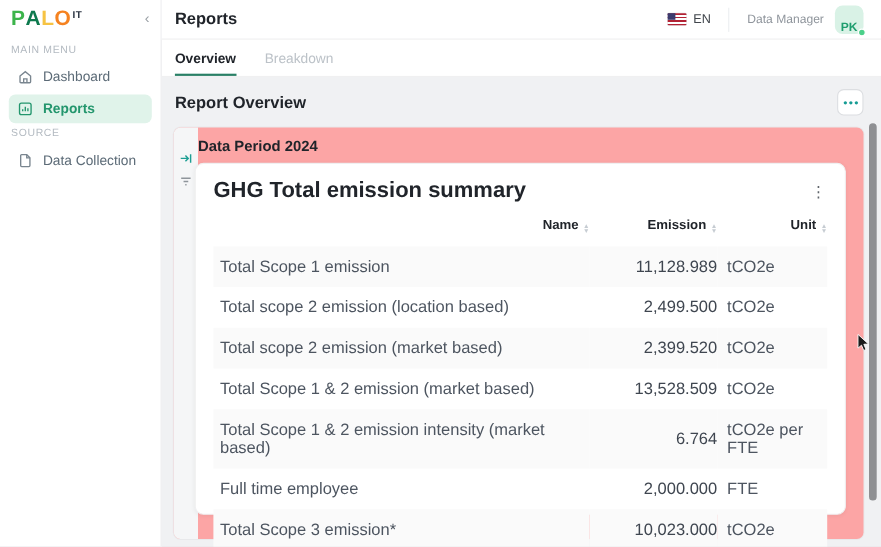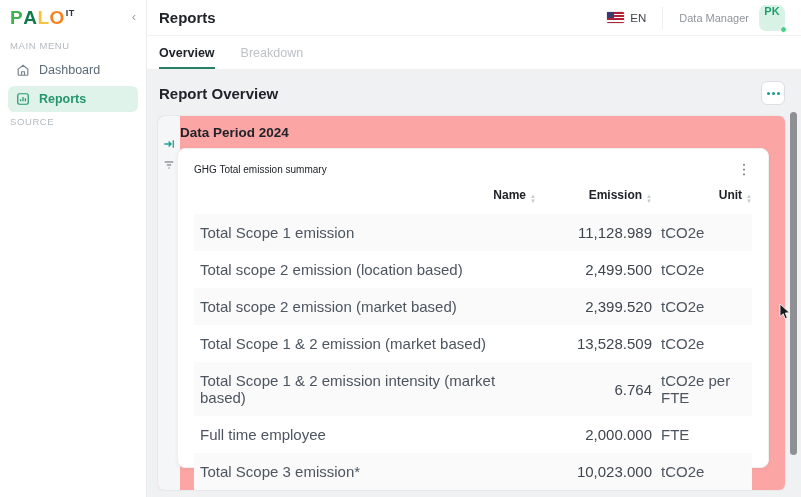--- a/index.html
+++ b/index.html
@@ -24,21 +24,21 @@
   .menu-item.active { background:#e0f3ea; color:#23966d; font-weight:bold; }
 
   
   .header { position:absolute; left:147px; right:0; top:0; height:36px; background:#fff; border-bottom:1px solid #f0f0f1; display:flex; align-items:center; z-index:2; }
   .header-title { font-size:15px; font-weight:bold; color:#20242a; padding-left:12px; flex:1; }
   .lang { display:flex; align-items:center; gap:6px; font-size:11.5px; color:#41464c; padding-right:16px; cursor:pointer; }
   .flag { width:17px; height:11px; position:relative; background:repeating-linear-gradient(#b22234 0 1.6px, #fff 1.6px 3.2px); border-radius:1px; box-shadow:0 0 0 0.5px #d9dbde; }
   .flag::before { content:""; position:absolute; left:0; top:0; width:7px; height:6px; background:#3c3b6e; }
   .hdr-divider { width:1px; height:22px; background:#eceef0; margin-right:16px; }
   .role { font-size:11px; color:#8f959c; margin-right:10px; }
-  .avatar { width:26px; height:26px; border-radius:7px; background:#d9f2e6; color:#1f9d6e; font-weight:bold; font-size:11px; display:flex; align-items:flex-start; justify-content:center; position:relative; margin-right:16px; cursor:pointer; }
+  .avatar { width:26px; height:26px; border-radius:7px; background:#d9f2e6; color:#1f9d6e; font-weight:bold; font-size:11px; display:flex; align-items:flex-end; justify-content:center; position:relative; margin-right:16px; cursor:pointer; }
   .avatar .dot { position:absolute; right:-2px; bottom:-2px; width:7px; height:7px; border-radius:50%; background:#4cd08a; border:1.5px solid #fff; }
 
   
   .tabbar { position:absolute; left:147px; right:0; top:36px; height:34px; background:#fff; border-bottom:1px solid #f0f0f1; display:flex; align-items:stretch; padding-left:12px; gap:26px; z-index:1; }
   .tab { display:flex; align-items:center; font-size:12.5px; color:#bcc2c8; cursor:pointer; border-bottom:2px solid transparent; padding-top:2px; }
   .tab.active { color:#20242a; font-weight:bold; border-bottom-color:#2a8066; }
 
   
   .content { position:absolute; left:147px; right:0; top:70px; bottom:0; }
   .page-head { height:46px; display:flex; align-items:center; justify-content:space-between; padding:0 16px 0 12px; }
@@ -47,21 +47,21 @@
   .more-btn i { width:3px; height:3px; border-radius:50%; background:#169c94; }
 
   .panel { position:absolute; left:11px; right:16px; top:46px; bottom:7px; background:#fca5a5; border-radius:6px; box-shadow:0 0 0 1px rgba(0,0,0,0.03); }
   .rail { position:absolute; left:0; top:0; bottom:0; width:22px; background:#f5f6f7; border-radius:6px 0 0 6px; display:flex; flex-direction:column; align-items:center; padding-top:22px; gap:9px; }
   .rail .ricon { cursor:pointer; display:flex; }
   .panel-title { position:absolute; left:22px; top:9px; font-size:13.5px; font-weight:bold; color:#20242a; }
 
   
   .card { position:absolute; left:19px; top:32px; right:16px; height:320px; background:#fff; border:1px solid #f0f0f1; border-radius:8px; box-shadow:0 1px 4px rgba(0,0,0,0.05); }
   .card-head { display:flex; align-items:center; justify-content:space-between; padding:13px 14px 6px 16px; }
-  .card-title { font-size:10px; font-weight:normal; color:#20242a; }
+  .card-title { font-size:20px; font-weight:bold; color:#20242a; }
   .kebab { font-size:14px; color:#60656b; cursor:pointer; line-height:14px; padding:0 3px; }
 
   table.data { width:calc(100% - 32px); margin:0 16px; border-collapse:collapse; table-layout:fixed; }
   table.data th { text-align:right; font-size:12px; color:#20242a; font-weight:bold; padding:6px 0 10px 6px; white-space:nowrap; }
   table.data th.num, table.data td.num { text-align:right; padding-right:0; }
   table.data th.num { padding-left:0; }
   col.c-name { width:auto; }
   col.c-emission { width:116px; }
   col.c-unit { width:100px; }
   table.data td { font-size:15px; color:#4d5560; padding:10px 0 10px 6px; }
@@ -109,20 +109,29 @@
               <rect x="2" y="2" width="12" height="12" rx="2"></rect>
               <path d="M5.3 10.5V8.4M8 10.5V5.8M10.7 10.5V7.2"></path>
             </svg>
         </span>
         <span>Reports</span>
       </div>
     </div>
 
     <div class="menu-section">
       <div class="menu-label">SOURCE</div>
+      <div class="menu-item">
+        <span style="display:flex;">
+          <svg width="14" height="14" viewBox="0 0 16 16" fill="none" stroke="#79858f" stroke-width="1.4">
+              <path d="M9.5 1.8H4.2a1 1 0 0 0-1 1v10.4a1 1 0 0 0 1 1h7.6a1 1 0 0 0 1-1V5.1z"></path>
+              <path d="M9.5 1.8v3.3h3.3"></path>
+            </svg>
+        </span>
+        <span>Data Collection</span>
+      </div>
     </div>
   </aside>
 
   <header class="header">
     <div class="header-title">Reports</div>
     <div class="lang">
       <span class="flag"></span>
       <span>EN</span>
     </div>
     <div class="hdr-divider"></div>

